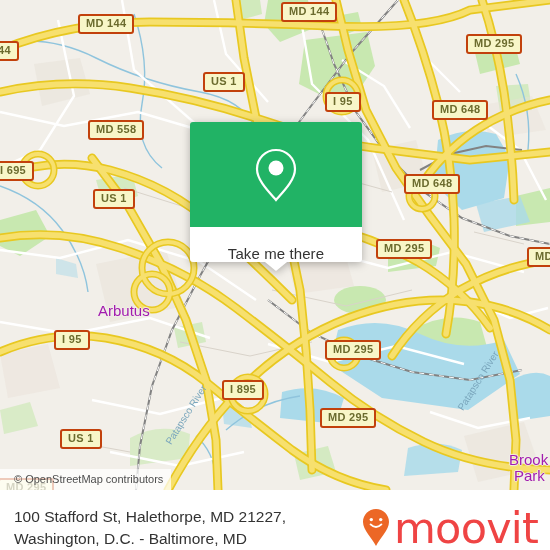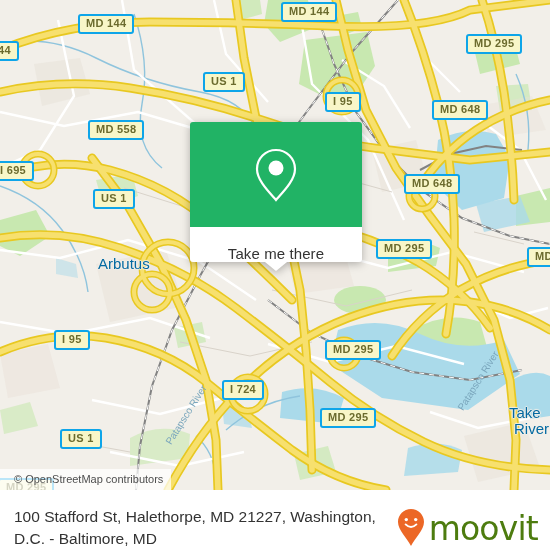--- a/index.html
+++ b/index.html
@@ -16,38 +16,39 @@
     position: absolute; left:0; top:0; width:550px; height:490px;
     background: #f2efe9;
     overflow: hidden;
   }
   #map svg { position:absolute; left:0; top:0; }
 
   
   .shield {
     position: absolute;
     background: #f8f6c8;
-    border: 2px solid #0ea5e9;
+    border: 2px solid #c2410c;
     border-radius: 3px;
     color: #6b6b2e;
     font-weight: bold;
     font-size: 11px;
     letter-spacing: .3px;
     padding: 2px 6px 3px 6px;
     white-space: nowrap;
     line-height: 11px;
     font-family: "Liberation Sans", sans-serif;
   }
   .place-label {
     position: absolute;
-    color: #0369a1;
+    color: #a21caf;
     font-size: 15px;
     white-space: nowrap;
     font-family: "Liberation Sans", sans-serif;
     text-shadow: 1px 0 1px #f2efe9, -1px 0 1px #f2efe9, 0 1px 1px #f2efe9, 0 -1px 1px #f2efe9;
+    margin-top: 47px;
   }
   .river-label {
     position: absolute;
     color: #7ba7bd;
     font-size: 10px;
     white-space: nowrap;
     font-family: "Liberation Sans", sans-serif;
   }
 
   
@@ -104,22 +105,22 @@
   }
   #footer-address {
     color: #333333;
     font-size: 15.5px;
     line-height: 22px;
     flex: 1;
     padding-right: 6px;
   }
   #brand { display: flex; align-items: center; gap: 3px; flex: 0 0 auto; }
   #brand-word {
-    color: #4d7c0f;
-    font-size: 33px;
+    color: #ef4444;
+    font-size: 43px;
     letter-spacing: -0.8px;
     line-height: 33px;
     font-family: "DejaVu Sans", sans-serif;
     font-weight: 400;
   }
 </style>
 </head>
 <body>
 
 <div id="page">
@@ -272,39 +273,39 @@
         <circle cx="344" cy="354" r="14"></circle>
         <circle cx="422" cy="196" r="13"></circle>
         <circle cx="248" cy="394" r="17"></circle>
       </g>
     </svg>
 
     <div class="river-label" style="left:168px; top:438px; transform:rotate(-58deg); transform-origin:left center;">Patapsco River</div>
     <div class="river-label" style="left:460px; top:404px; transform:rotate(-58deg); transform-origin:left center;">Patapsco River</div>
 
     <div class="place-label" style="left:98px; top:255px;">Arbutus</div>
-    <div class="place-label" style="left:509px; top:404px;">Take</div>
-    <div class="place-label" style="left:514px; top:420px;">River</div>
+    <div class="place-label" style="left:509px; top:404px;">Brook</div>
+    <div class="place-label" style="left:514px; top:420px;">Park</div>
 
     <div class="shield" style="left:78px;  top:14px;">MD 144</div>
     <div class="shield" style="left:281px; top:2px;">MD 144</div>
     <div class="shield" style="left:-10px; top:41px;">44</div>
     <div class="shield" style="left:203px; top:72px;">US 1</div>
     <div class="shield" style="left:325px; top:92px;">I 95</div>
     <div class="shield" style="left:432px; top:100px;">MD 648</div>
     <div class="shield" style="left:466px; top:34px;">MD 295</div>
     <div class="shield" style="left:88px;  top:120px;">MD 558</div>
     <div class="shield" style="left:-8px;  top:161px;">I 695</div>
     <div class="shield" style="left:93px;  top:189px;">US 1</div>
     <div class="shield" style="left:404px; top:174px;">MD 648</div>
     <div class="shield" style="left:527px; top:247px;">MD</div>
     <div class="shield" style="left:376px; top:239px;">MD 295</div>
     <div class="shield" style="left:54px;  top:330px;">I 95</div>
     <div class="shield" style="left:325px; top:340px;">MD 295</div>
-    <div class="shield" style="left:222px; top:380px;">I 724</div>
+    <div class="shield" style="left:222px; top:380px;">I 895</div>
     <div class="shield" style="left:320px; top:408px;">MD 295</div>
     <div class="shield" style="left:60px;  top:429px;">US 1</div>
     <div class="shield" style="left:-2px;  top:478px;">MD 295</div>
 
     <div id="attribution">© OpenStreetMap contributors</div>
   </div>
 
   <div id="popup">
     <div id="popup-head" style="background:#21b365;">
       <svg width="44" height="56" viewBox="0 0 44 56">

